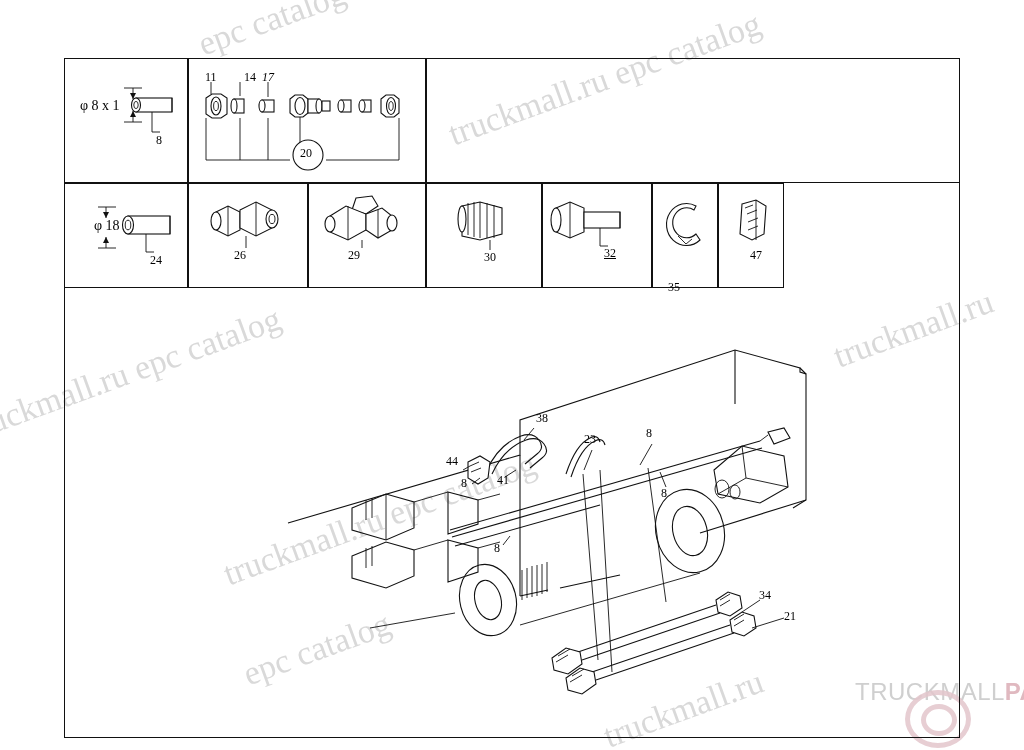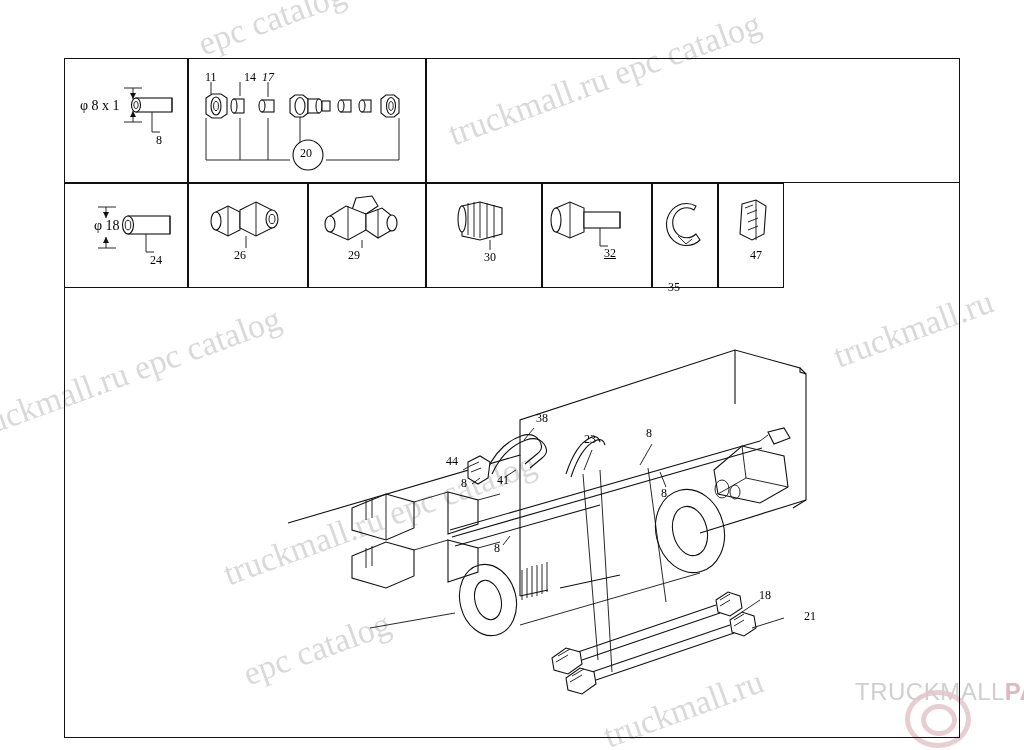--- a/index.html
+++ b/index.html
@@ -290,16 +290,16 @@
   <div class="num" style="left:750px;top:248px;">47</div>
 
   <div class="num" style="left:536px;top:411px;">38</div>
   <div class="num" style="left:446px;top:454px;">44</div>
   <div class="num" style="left:497px;top:473px;">41</div>
   <div class="num" style="left:461px;top:476px;">8</div>
   <div class="num" style="left:584px;top:432px;">23</div>
   <div class="num" style="left:646px;top:426px;">8</div>
   <div class="num" style="left:661px;top:486px;">8</div>
   <div class="num" style="left:494px;top:541px;">8</div>
-  <div class="num" style="left:759px;top:588px;">18</div>
-  <div class="num" style="left:804px;top:609px;">21</div>
+  <div class="num" style="left:759px;top:588px;">34</div>
+  <div class="num" style="left:784px;top:609px;">21</div>
 
 </div>
 
 </body></html>

